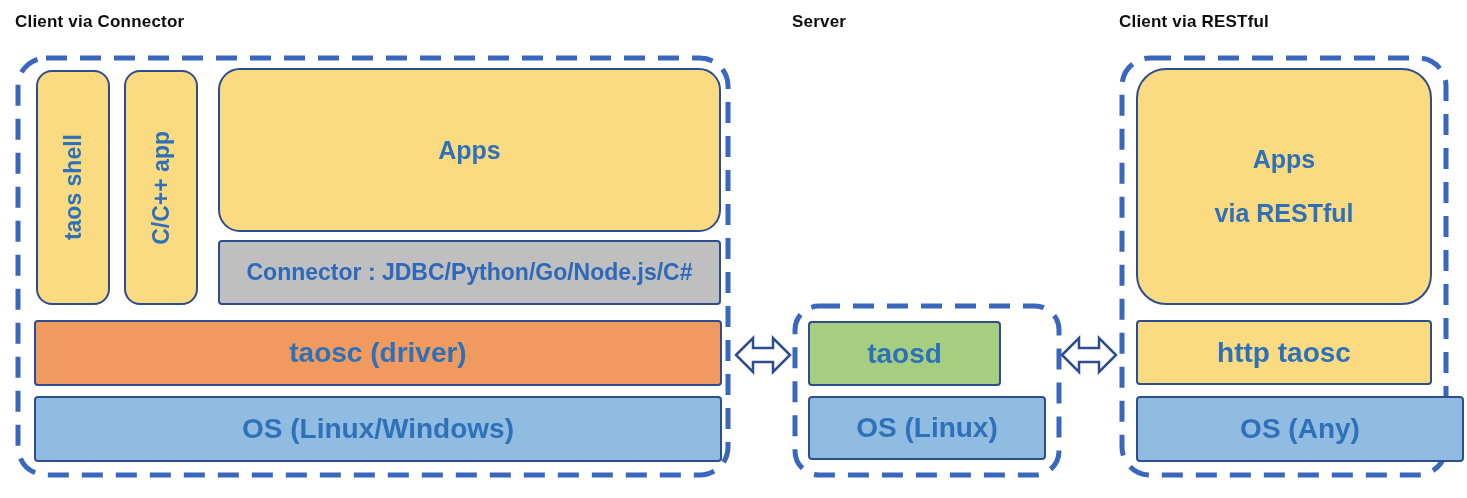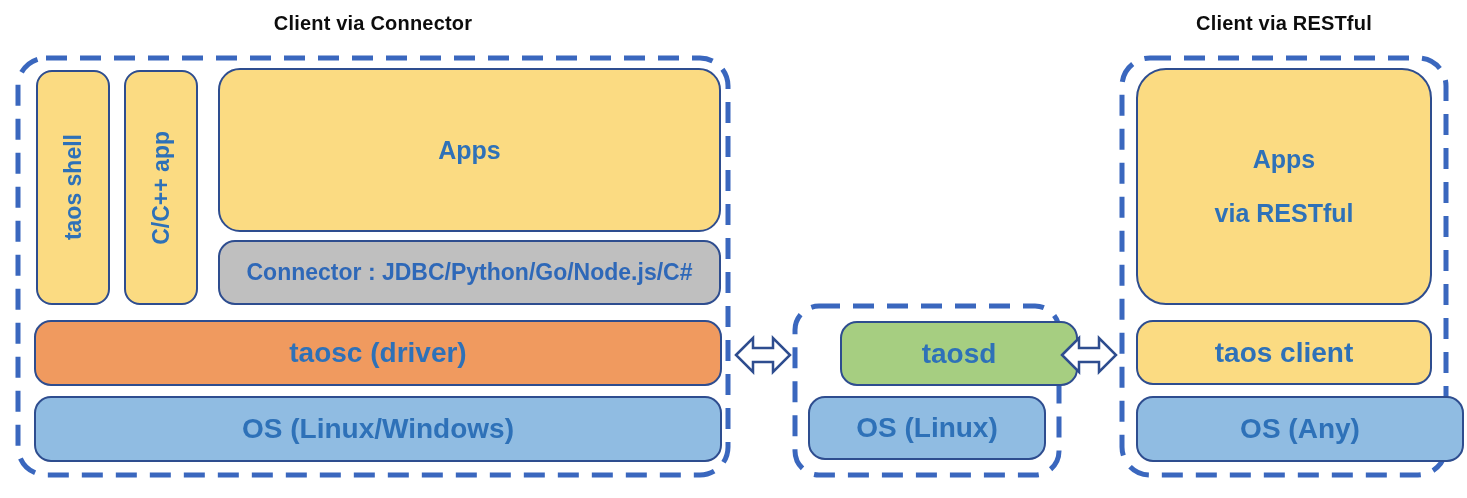--- a/index.html
+++ b/index.html
@@ -5,44 +5,44 @@
   html,body{margin:0;padding:0;background:#ffffff;}
   .canvas{
     position:relative;
     width:1467px;height:498px;
     background:#ffffff;
     font-family:"Liberation Sans", sans-serif;
     overflow:hidden;
   }
   .section-title{
     position:absolute;
-    font-size:20px;
+    font-size:17px;
     font-weight:bold;
     color:#0d0d0d;
-    text-align:center;
+    text-align:left;
     letter-spacing:0.2px;
   }
   .dashed-svg{position:absolute;}
   .box{
     position:absolute;
     box-sizing:border-box;
     border:2.5px solid #2E4D8F;
     display:flex;
     align-items:center;
     justify-content:center;
     font-weight:bold;
     color:#2E71B8;
     text-align:center;
   }
   .yellow{background:#FBDB82;}
   .gray{background:#BFBFBF;}
   .orange{background:#F09A5F;}
   .lblue{background:#90BCE2;text-align:center;}
   .green{background:#A6CE81;}
-  .r12{border-radius:17px;}
+  .r12{border-radius:4px;}
   .r16{border-radius:16px;}
   .r22{border-radius:22px;}
   .r30{border-radius:30px;}
   .vert-label{
     writing-mode:vertical-rl;
     transform:rotate(180deg);
     font-size:23px;
     font-weight:bold;
     white-space:nowrap;
   }
@@ -51,20 +51,21 @@
   .fs25{font-size:25px;}
   .two-line{line-height:1.55;}
   .arrow-svg{position:absolute;}
 </style>
 </head>
 <body>
 
 <div class="canvas">
 
   <div class="section-title" style="left:15px;top:12px;width:716px;">Client via Connector</div>
+  <div class="section-title" style="left:792px;top:12px;width:270px;">Server</div>
   <div class="section-title" style="left:1119px;top:12px;width:330px;">Client via RESTful</div>
 
   <svg class="dashed-svg" style="left:15px;top:55px;" width="716" height="423">
     <rect x="3" y="3" width="710" height="417" rx="28" ry="28" fill="none" stroke="#3A67BE" stroke-width="5" stroke-dasharray="21 13"></rect>
   </svg>
 
   <div class="box yellow r16" style="left:36px;top:70px;width:74px;height:235px;">
     <span class="vert-label">taos shell</span>
   </div>
 
@@ -85,41 +86,41 @@
   </div>
 
   <div class="box lblue r12 fs24" style="left:34px;top:396px;width:688px;height:66px;">
     <span>OS (Linux/Windows)</span>
   </div>
 
   <svg class="dashed-svg" style="left:792px;top:303px;" width="270" height="175">
     <rect x="3" y="3" width="264" height="169" rx="24" ry="24" fill="none" stroke="#3A67BE" stroke-width="5" stroke-dasharray="21 13"></rect>
   </svg>
 
-  <div class="box green r12 fs24" style="left:808px;top:321px;width:238px;height:65px;margin-left:32px;">
+  <div class="box green r12 fs24" style="left:808px;top:321px;width:193px;height:65px;">
     <span>taosd</span>
   </div>
 
   <div class="box lblue r12 fs24" style="left:808px;top:396px;width:238px;height:64px;">
     <span>OS (Linux)</span>
   </div>
 
   <svg class="dashed-svg" style="left:1119px;top:55px;" width="330" height="423">
     <rect x="3" y="3" width="324" height="417" rx="28" ry="28" fill="none" stroke="#3A67BE" stroke-width="5" stroke-dasharray="21 13"></rect>
   </svg>
 
   <div class="box yellow r30 fs25 two-line" style="left:1136px;top:68px;width:296px;height:237px;">
     <span>
       <span style="display:block;">Apps</span>
       <span style="display:block;margin-top:15px;">via RESTful</span>
     </span>
   </div>
 
   <div class="box yellow r12 fs24" style="left:1136px;top:320px;width:296px;height:65px;">
-    <span>taos client</span>
+    <span>http taosc</span>
   </div>
 
   <div class="box lblue r12 fs24" style="left:1136px;top:396px;width:328px;height:66px;">
     <span>OS (Any)</span>
   </div>
 
   <svg class="arrow-svg" style="left:734px;top:332px;" width="58" height="46" viewBox="0 0 58 46">
     <polygon points="2,23 19,6 19,16 39,16 39,6 56,23 39,40 39,30 19,30 19,40" fill="#ffffff" stroke="#2E4D8F" stroke-width="2.5" stroke-linejoin="miter"></polygon>
   </svg>
 

